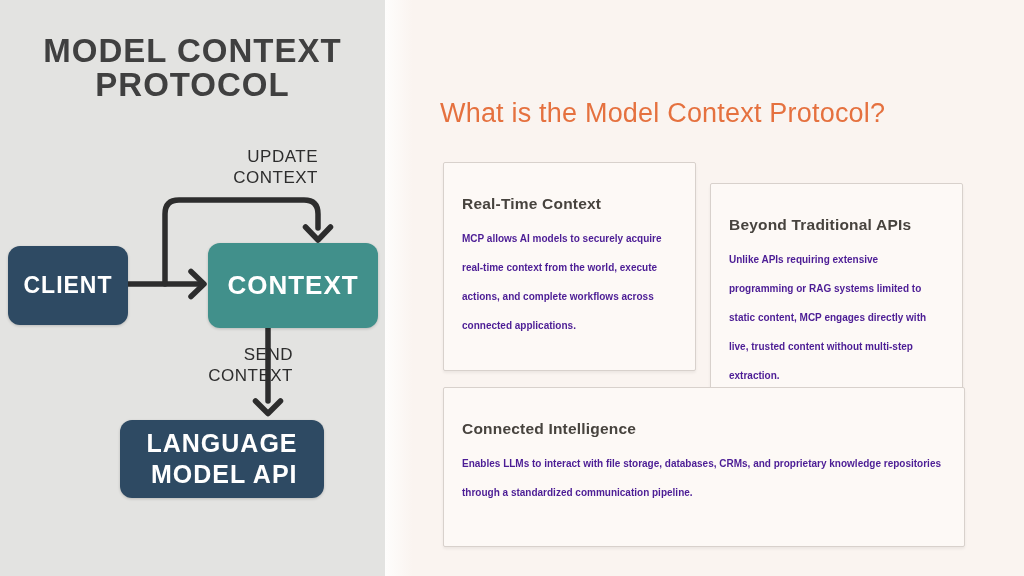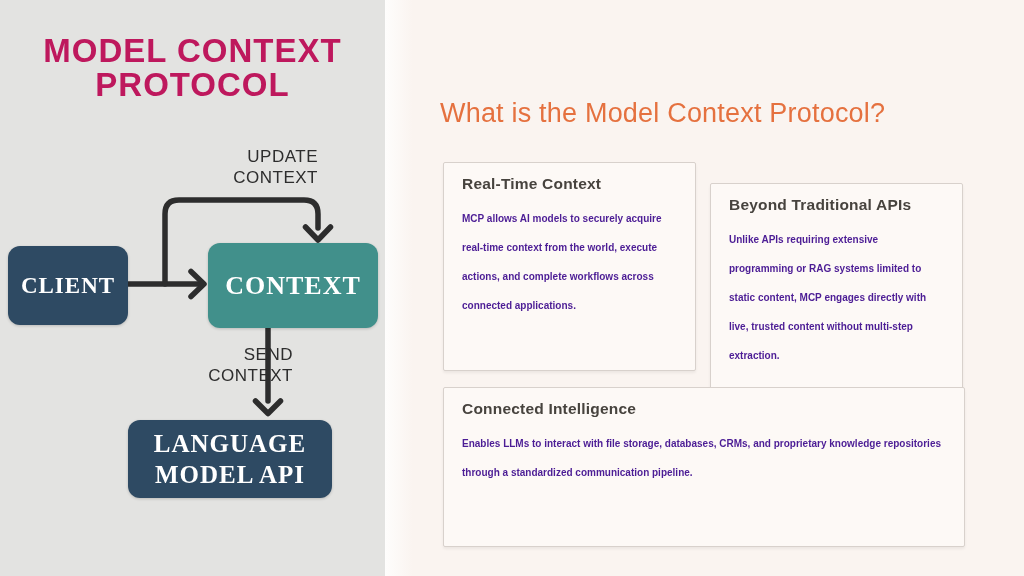--- a/index.html
+++ b/index.html
@@ -21,58 +21,57 @@
     position: absolute;
     left: 0; top: 0;
     width: 385px; height: 576px;
     background: #e3e3e1;
   }
   .left-title {
     position: absolute;
     left: 0; top: 34px;
     width: 385px;
     text-align: center;
-    color: #be185d;
+    color: #404040;
     font-size: 33px;
     font-weight: bold;
     line-height: 34px;
     letter-spacing: 1px;
   }
   .diagram-svg {
     position: absolute;
     left: 0; top: 0;
     width: 385px; height: 576px;
   }
   .node {
     position: absolute;
     border-radius: 12px;
     color: #ffffff;
     font-weight: bold;
     display: flex;
     align-items: center;
     justify-content: center;
-    text-align: center;
+    text-align: right;
     letter-spacing: 1px;
     box-shadow: 0 1px 3px rgba(0,0,0,0.18);
-    font-family: Liberation Serif, serif;
   }
   .node-client {
     left: 8px; top: 246px;
     width: 120px; height: 79px;
     background: #2e4a63;
     font-size: 23px;
   }
   .node-context {
     left: 208px; top: 243px;
     width: 170px; height: 85px;
     background: #41908b;
     font-size: 26px;
   }
   .node-llm {
-    left: 128px; top: 420px;
+    left: 120px; top: 420px;
     width: 204px; height: 78px;
     background: #2e4a63;
     font-size: 25px;
     line-height: 31px;
   }
   .flow-label {
     position: absolute;
     text-align: right;
     color: #2d2d2d;
     font-size: 17px;
@@ -97,21 +96,21 @@
     font-size: 27px;
     font-weight: normal;
     letter-spacing: 0.2px;
   }
   .card {
     position: absolute;
     background: #fdf9f6;
     border: 1px solid #d8d1cc;
     border-radius: 2px;
     box-shadow: 0 2px 3px rgba(0,0,0,0.06);
-    padding: 10px 18px;
+    padding: 30px 18px;
     box-sizing: border-box;
   }
   .card-1 { left: 58px;  top: 162px; width: 253px; height: 209px; }
   .card-2 { left: 325px; top: 162px; width: 253px; height: 209px; margin-top: 21px; }
   .card-3 { left: 58px;  top: 387px; width: 522px; height: 160px; }
   .card-title {
     color: #47433e;
     font-size: 15.5px;
     font-weight: bold;
     margin: 2px 0 11px 0;

